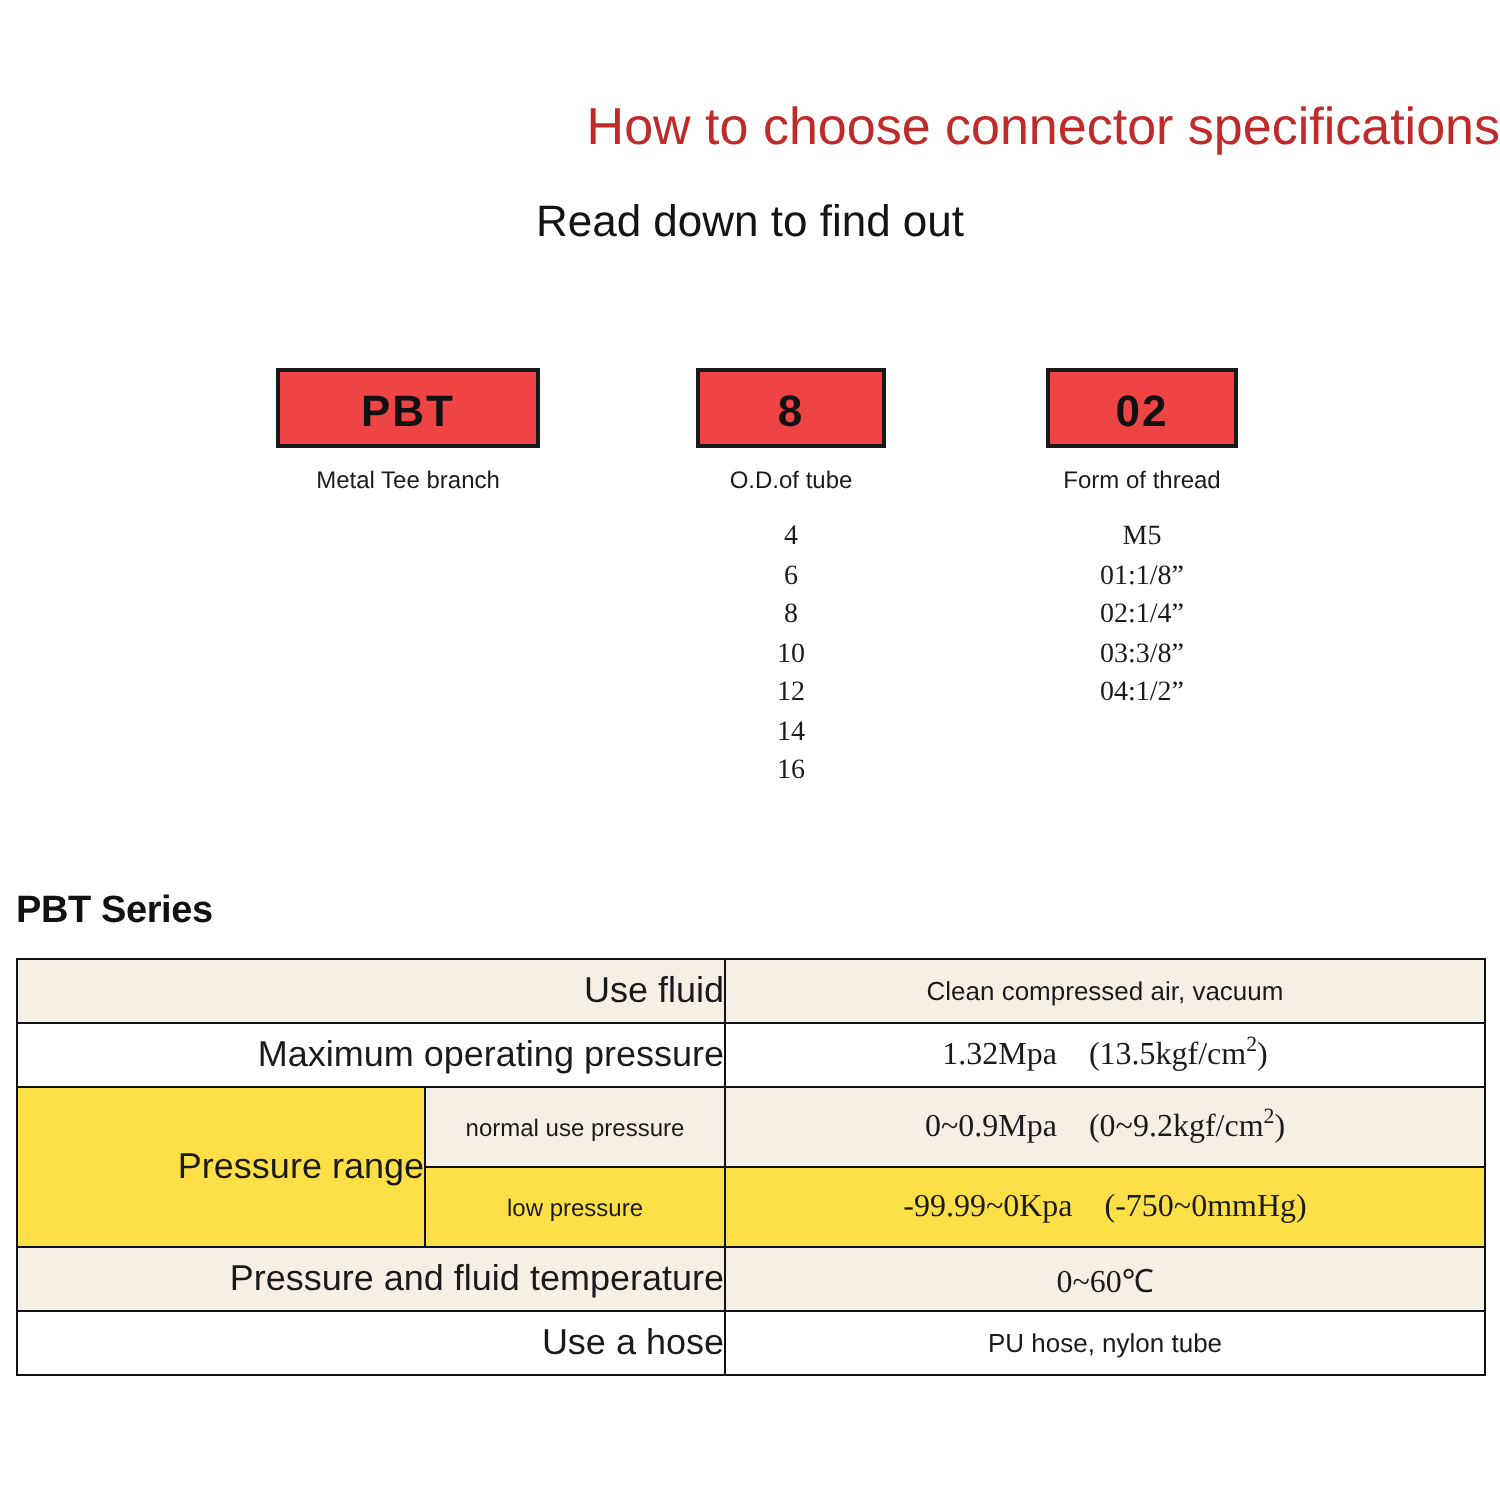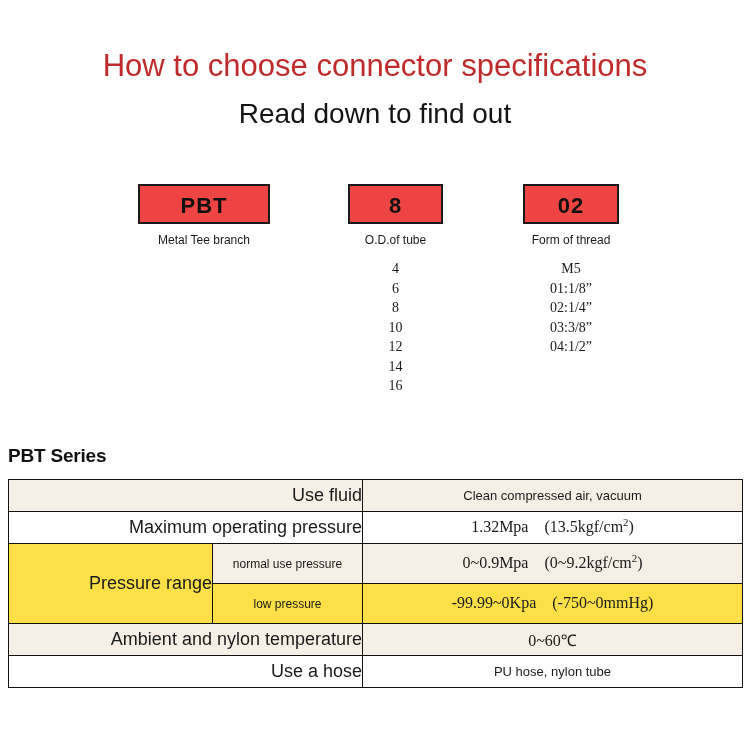--- a/index.html
+++ b/index.html
@@ -15,34 +15,34 @@
     color: #1a1a1a;
     overflow: hidden;
   }
 
   
   #main-title {
     position: absolute;
     left: 0;
     top: 48px;
     width: 750px;
-    text-align: center;
-    font-size: 31px;
+    text-align: right;
+    font-size: 26px;
     font-weight: 400;
     color: #bf2b2b;
     letter-spacing: 0px;
     white-space: nowrap;
   }
   #sub-title {
     position: absolute;
     left: 0;
     top: 98px;
     width: 750px;
     text-align: center;
-    font-size: 28px;
+    font-size: 22px;
     font-weight: 400;
     color: #141414;
     white-space: nowrap;
   }
 
   
   .code-group {
     position: absolute;
     text-align: center;
   }
@@ -191,21 +191,21 @@
     <tr>
       <td class="label plain" rowspan="2">Pressure range</td>
       <td class="sublabel tinted">normal use pressure</td>
       <td class="value tinted"><span>0~0.9Mpa　(0~9.2kgf/cm</span><sup>2</sup><span>)</span></td>
     </tr>
     <tr>
       <td class="sublabel plain">low pressure</td>
       <td class="value plain">-99.99~0Kpa　(-750~0mmHg)</td>
     </tr>
     <tr class="tinted">
-      <td class="label" colspan="2">Ambient and nylon temperature</td>
+      <td class="label" colspan="2">Pressure and fluid temperature</td>
       <td class="value">0~60℃</td>
     </tr>
     <tr>
       <td class="label" colspan="2">Use a hose</td>
       <td class="value big">PU hose, nylon tube</td>
     </tr>
   </tbody>
 </table>
 
 </body></html>

